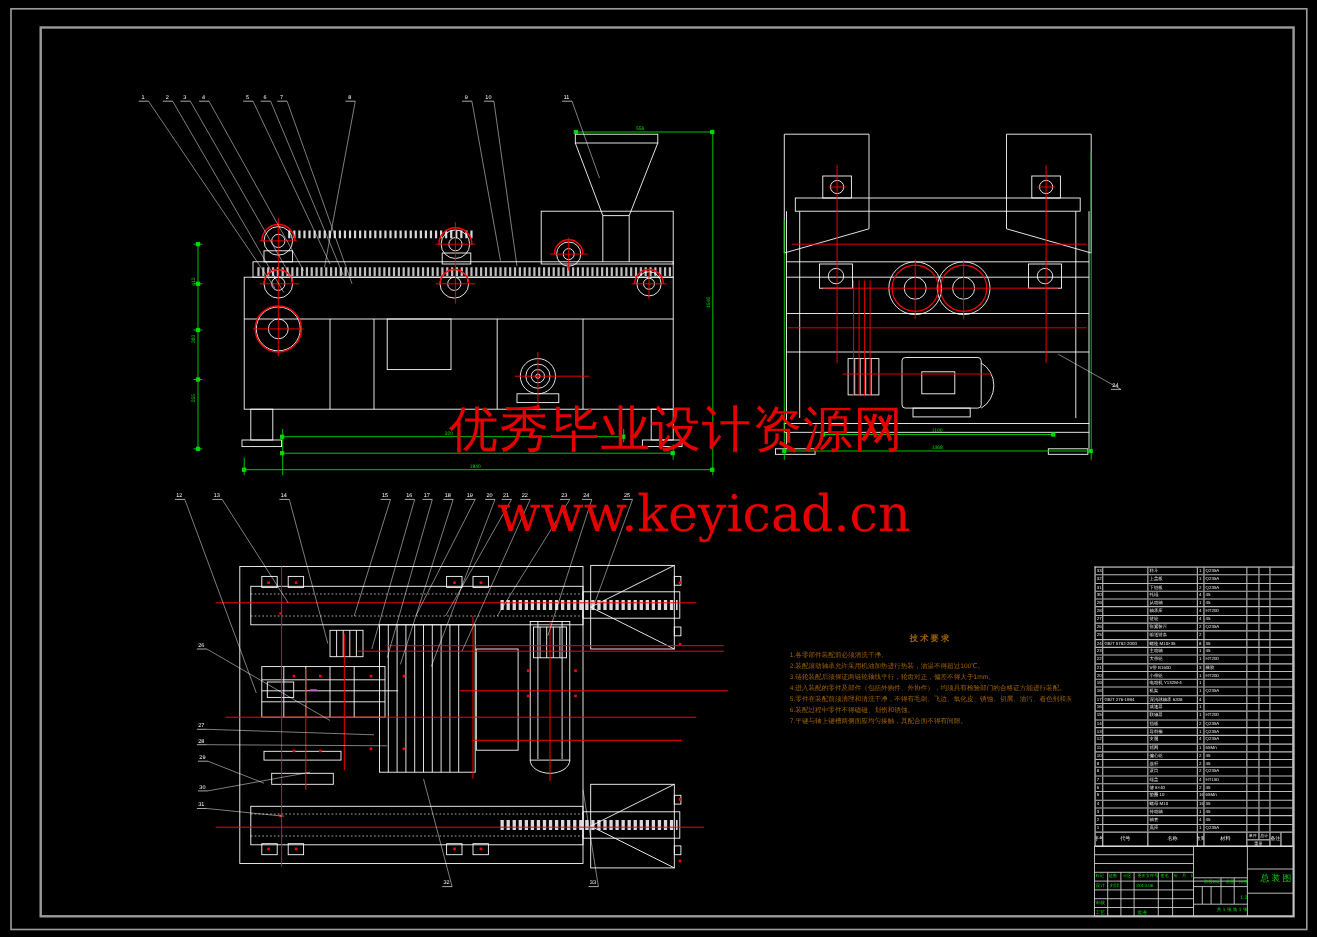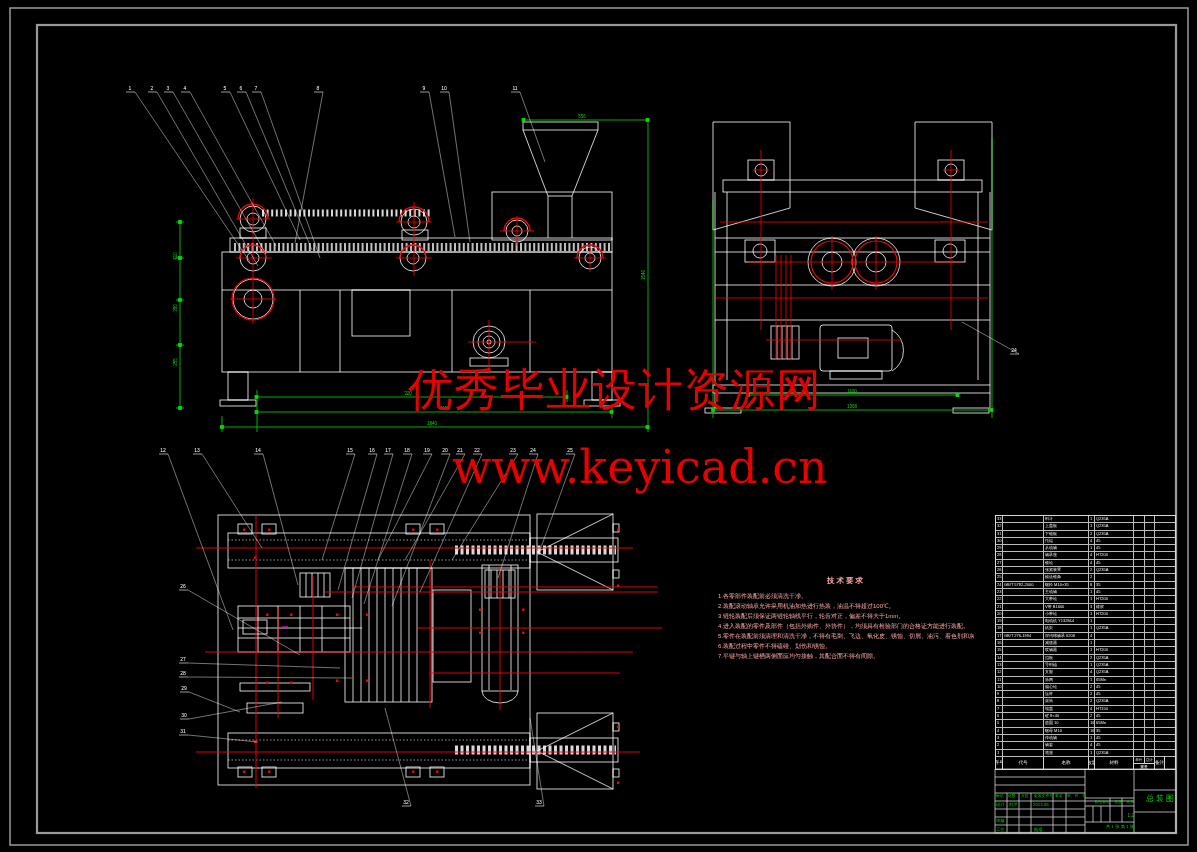--- a/index.html
+++ b/index.html
@@ -6,21 +6,21 @@
   body{width:1197px;height:852px;position:relative;overflow:hidden;
        font-family:"Liberation Sans",sans-serif;}
   #drawing{position:absolute;left:0;top:0;z-index:1;}
   #overlay{position:absolute;left:0;top:0;width:1197px;height:852px;z-index:3;}
   
   .wm{position:absolute;color:#e60000;font-family:"DejaVu Serif",serif;
       white-space:nowrap;z-index:6;font-weight:400;}
   #wm1{left:408px;top:360px;font-size:45px;letter-spacing:1px;}
   #wm2{left:452px;top:440px;font-size:46px;letter-spacing:0px;}
   
-  .tech{position:absolute;left:718px;top:576px;width:256px;color:#fca5a5;z-index:4;}
+  .tech{position:absolute;left:718px;top:576px;width:256px;color:#a16207;z-index:4;}
   .tech-title{text-align:center;font-size:7.5px;font-weight:bold;letter-spacing:2px;margin-bottom:5px;}
   .tech-item{font-size:6px;line-height:10px;white-space:nowrap;overflow:hidden;}
   
   #parts{position:absolute;left:995px;top:515px;width:181px;z-index:4;
          border-left:1px solid #d8d8d8;border-right:1px solid #d8d8d8;border-top:1px solid #d8d8d8;
          box-sizing:border-box;color:#f0f0f0;}
   .prow{display:flex;height:7.3px;border-bottom:1px solid rgba(235,235,235,.8);box-sizing:border-box;}
   .pc{border-right:1px solid rgba(235,235,235,.8);font-size:4px;line-height:6px;overflow:hidden;
       white-space:nowrap;padding:0 1px;box-sizing:border-box;flex:none;}
   .c1{width:7px}.c2{width:41px}.c3{width:45px}.c4{width:6px}.c5{width:39px}.c6{width:11px}.c7{width:10px}

